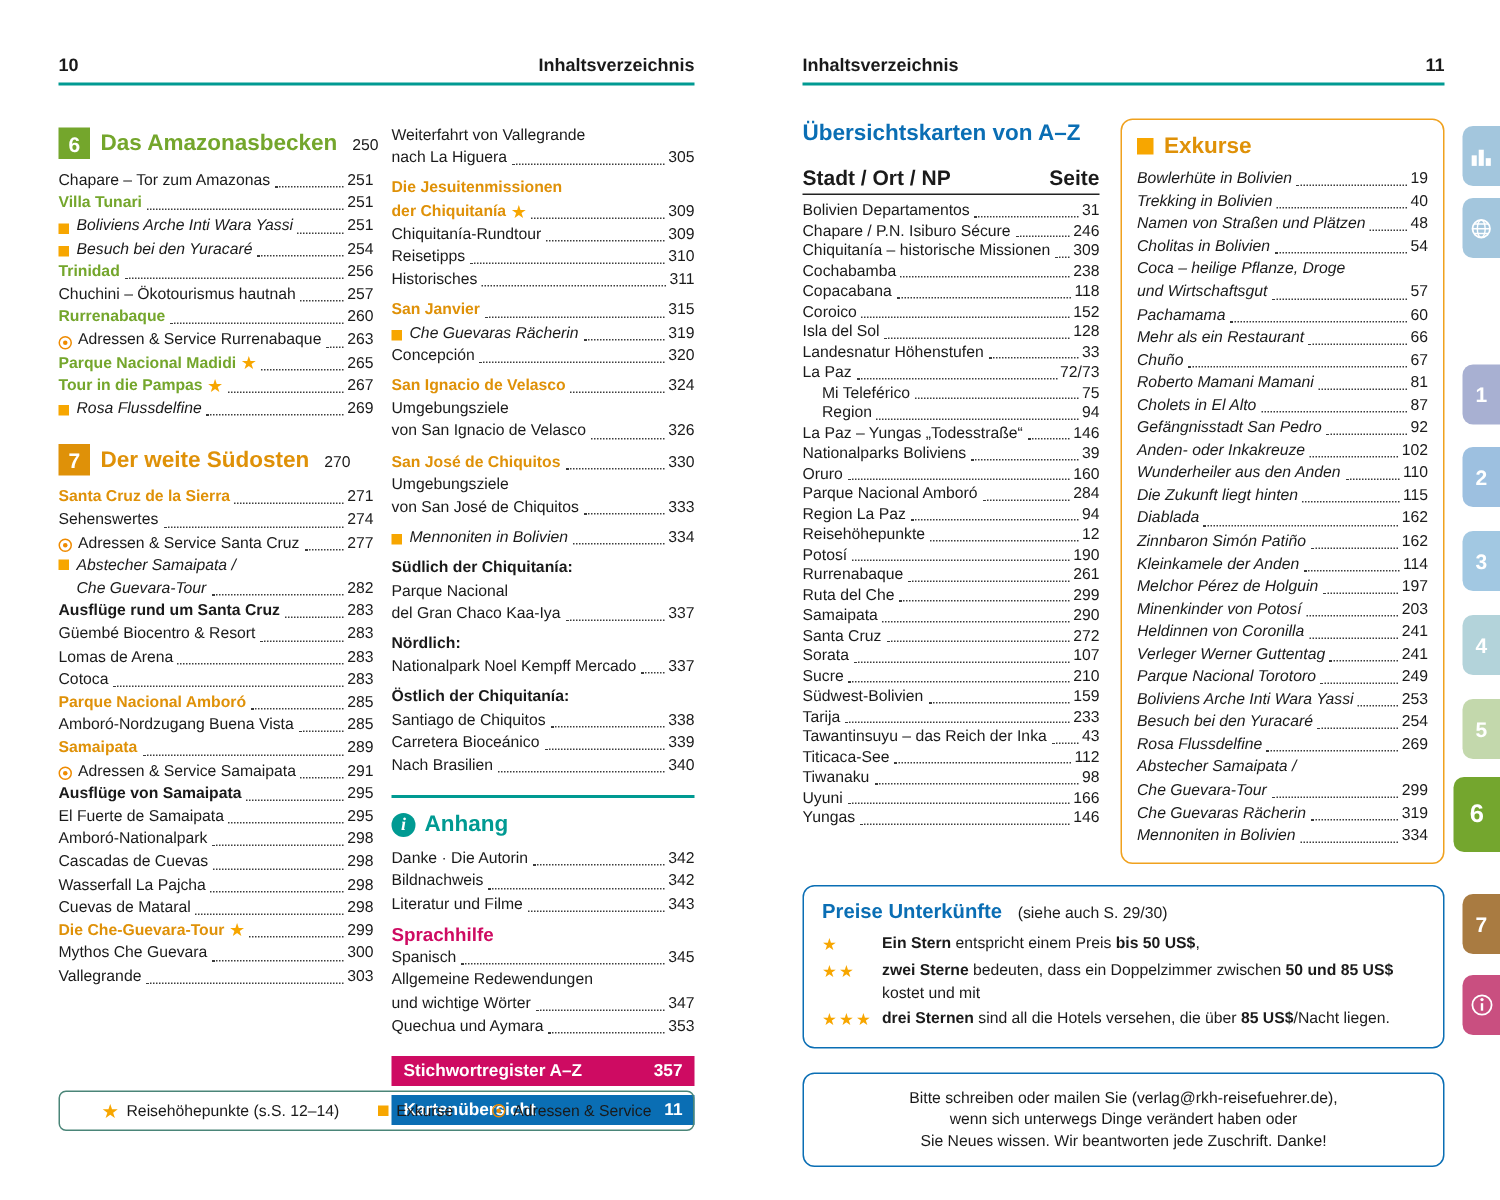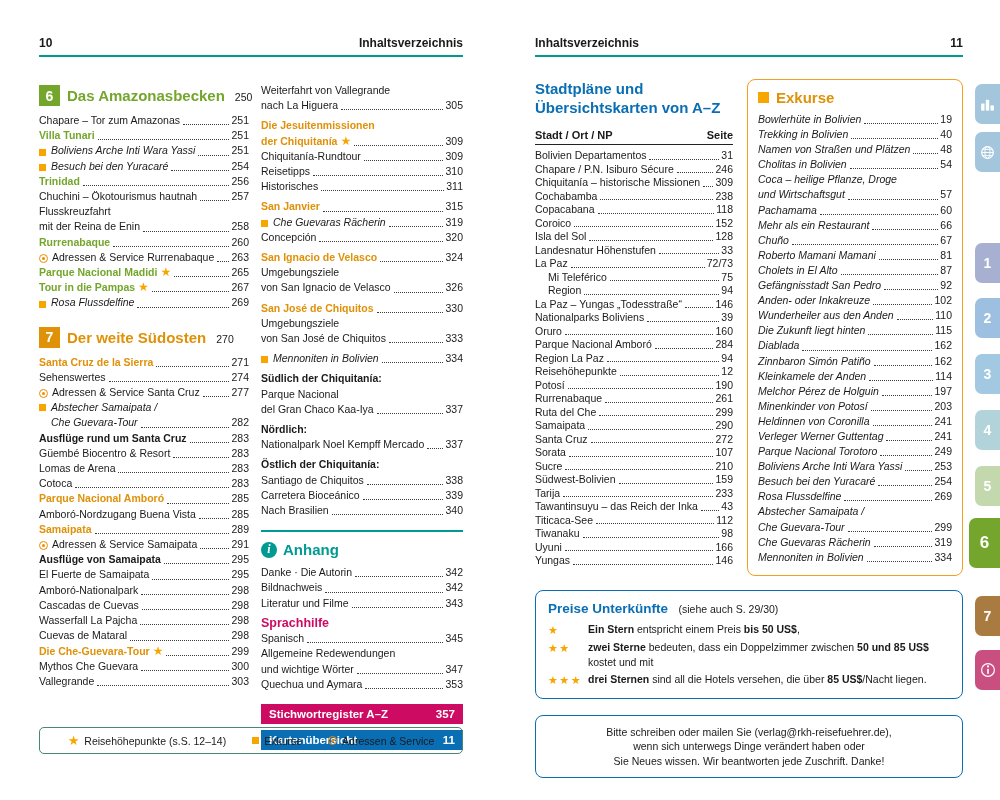--- a/index.html
+++ b/index.html
@@ -80,21 +80,21 @@
     font-size:10.5px;color:var(--ink);}
   .legend .li{display:flex;align-items:center;gap:5px;}
   .legend .mk-star{margin:0;font-size:13px;}
   .legend .mk-square{margin:0;}
   .legend .mk-target{margin:0;}
 
   
   .right-cols{display:flex;gap:14px;margin-top:22px;align-items:flex-start;}
   .maps-col{width:198px;flex:0 0 auto;}
   .maps-title{color:var(--blue);font-size:15px;font-weight:700;line-height:19px;margin-bottom:12px;}
-  .maps-head{display:flex;justify-content:space-between;font-size:11px;font-weight:700;
+  .maps-head{display:flex;justify-content:space-between;font-size:14px;font-weight:700;
     border-bottom:1.3px solid #222;padding-bottom:3px;margin-bottom:4px;color:var(--ink);}
   .maps-col .entry{line-height:13.5px;}
 
   .exk-box{flex:1;border:1.5px solid var(--exkborder);border-radius:8px;padding:9px 10px 10px;}
   .exk-head{display:flex;align-items:center;gap:7px;margin-bottom:6px;}
   .exk-square{width:11px;height:11px;background:var(--gold);flex:0 0 auto;}
   .exk-title{color:var(--orange);font-size:15px;font-weight:700;}
   .exk-box .entry,.exk-box .entry-line{font-style:italic;line-height:15.1px;}
 
   .preise-box{border:1.5px solid var(--blue);border-radius:8px;margin-top:14px;padding:8px 12px 10px;}
@@ -166,28 +166,20 @@
             <span class="lab">Trinidad</span>
             <span class="leader"></span>
             <span class="pg">256</span>
           </div>
         </div>
         <div class="toc-item">
           <div class="entry ">
             <span class="lab">Chuchini – Ökotourismus hautnah</span>
             <span class="leader"></span>
             <span class="pg">257</span>
-          </div>
-        </div>
-        <div class="toc-item">
-          <div class="entry-line "><span class="lab">Flusskreuzfahrt</span></div>
-          <div class="entry ">
-            <span class="lab">mit der Reina de Enin</span>
-            <span class="leader"></span>
-            <span class="pg">258</span>
           </div>
         </div>
         <div class="toc-item">
           <div class="entry green">
             <span class="lab">Rurrenabaque</span>
             <span class="leader"></span>
             <span class="pg">260</span>
           </div>
         </div>
         <div class="toc-item">
@@ -615,21 +607,20 @@
 </div>
 
 <div class="page page-right">
   <div class="pg-head">
     <span>Inhaltsverzeichnis</span>
     <span>11</span>
   </div>
   <div class="right-cols">
     <div class="maps-col">
       <div class="maps-title">
-        <div>Stadtpläne und</div>
         <div>Übersichtskarten von A–Z</div>
       </div>
       <div class="maps-head">
         <span>Stadt / Ort / NP</span>
         <span>Seite</span>
       </div>
       <div>
           <div class="toc-item">
             <div class="entry ">
               <span class="lab">Bolivien Departamentos</span>

